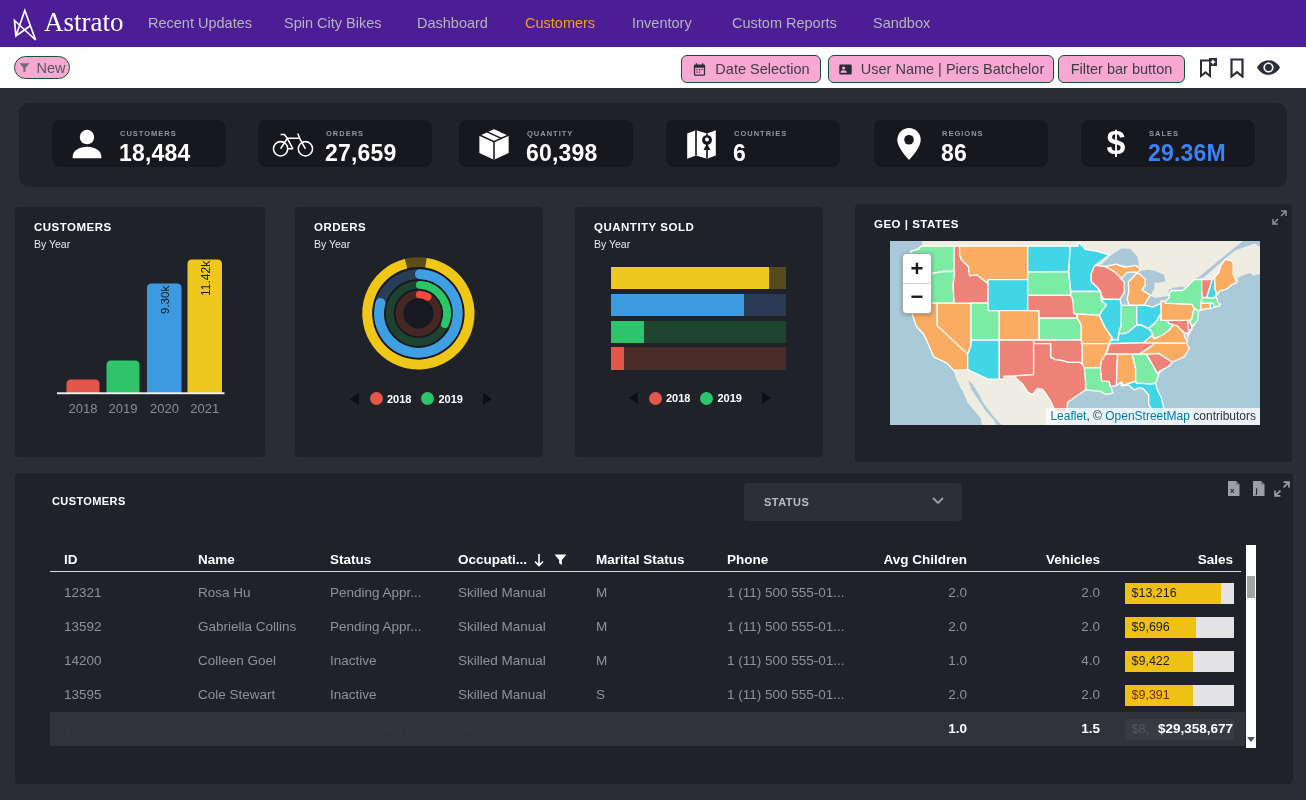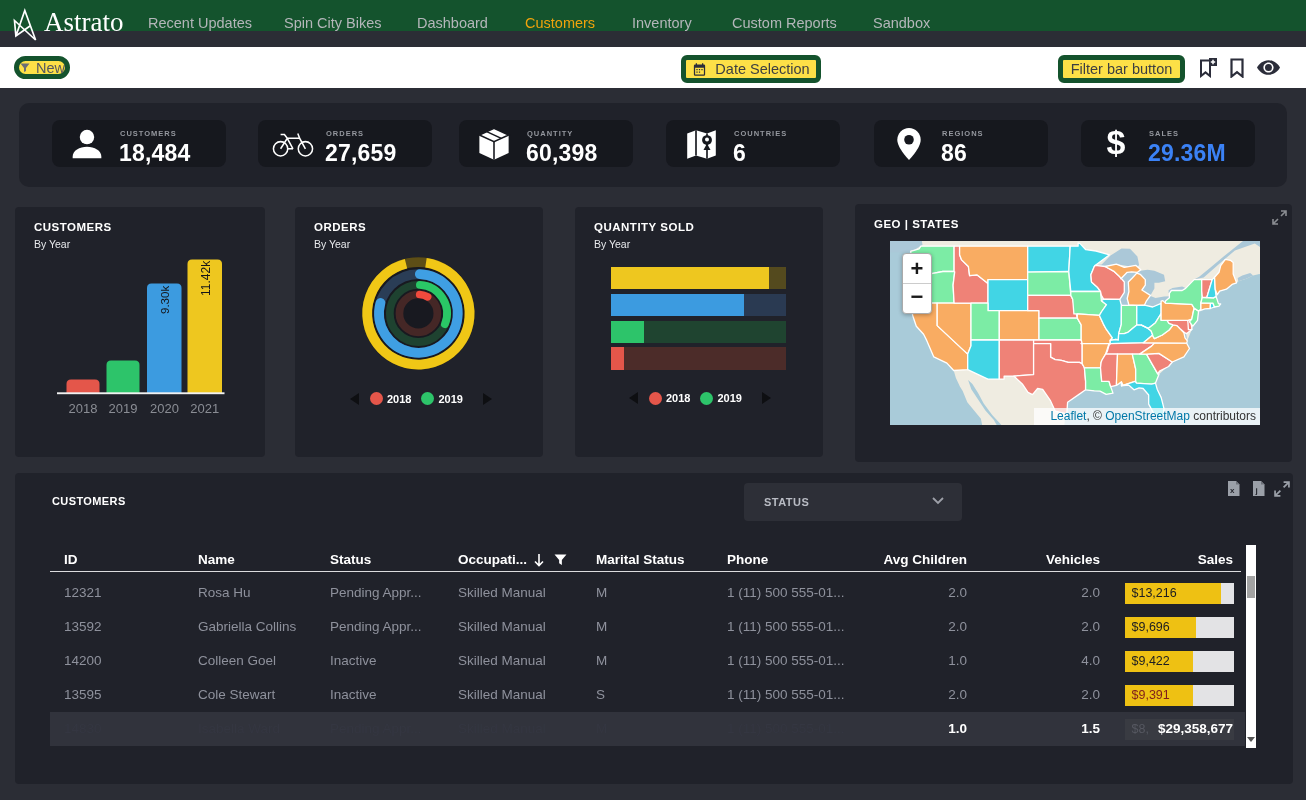--- a/index.html
+++ b/index.html
@@ -1,21 +1,21 @@
 <!DOCTYPE html>
 <html><head>
 <meta charset="utf-8">
 <style>
 * { margin:0; padding:0; box-sizing:border-box; }
 html,body { width:1306px; height:800px; overflow:hidden; background:#2b2d35; font-family:"Liberation Sans",sans-serif; }
 .abs { position:absolute; }
-#nav { position:absolute; left:0; top:0; width:1306px; height:31px; background:#14532d; }
+#nav { position:absolute; left:0; top:0; width:1306px; height:47px; background:#4c1d95; }
 .navitem { position:absolute; top:15px; font-size:14.5px; color:#b4b6ba; white-space:nowrap; }
 #toolbar { position:absolute; left:0; top:47px; width:1306px; height:41px; background:#ffffff; }
-.tbtn { position:absolute; top:8px; height:28px; border:5px solid #14532d; border-radius:6px; background:#fde047; color:#3c3e42; font-size:14.5px; display:flex; align-items:center; justify-content:center; gap:8px; }
+.tbtn { position:absolute; top:8px; height:28px; border:1px solid #14532d; border-radius:6px; background:#f9a8d4; color:#3c3e42; font-size:14.5px; display:flex; align-items:center; justify-content:center; gap:8px; }
 #kpistrip { position:absolute; left:19px; top:103px; width:1268px; height:84px; background:#20222a; border-radius:10px; }
 .card { position:absolute; top:120px; width:174px; height:47px; background:#16181e; border-radius:8px; }
 .card .ic { position:absolute; left:14px; top:6px; width:42px; height:36px; display:flex; align-items:center; justify-content:center; }
 .card .lb { position:absolute; left:68px; top:9px; font-size:7.5px; font-weight:bold; letter-spacing:1px; color:#94979e; }
 .card .vl { position:absolute; left:67px; top:20px; font-size:23px; font-weight:bold; letter-spacing:0.2px; color:#ffffff; }
 .panel { position:absolute; background:#20222a; border-radius:4px; }
 .ptitle { position:absolute; left:19px; top:14px; font-size:11.5px; font-weight:bold; letter-spacing:0.5px; color:#ffffff; }
 .psub { position:absolute; left:19px; top:31px; font-size:10.5px; color:#e8e9ec; }
 .legend { position:absolute; display:flex; align-items:center; font-size:11px; font-weight:bold; color:#fff; }
 .dot { width:13px; height:13px; border-radius:50%; margin-right:4px; }
@@ -44,20 +44,24 @@
 </div>
 <div id="toolbar">
   <div class="tbtn" style="left:14px;top:9px;width:56px;height:23px;border-radius:12px;gap:5px;color:#55585e;">
     <svg width="13" height="13" viewBox="0 0 24 24" fill="#6b6e76">
         <path d="M3 4h18l-7 9v6l-4 2v-8L3 4z"></path>
       </svg>New</div>
   <div class="tbtn" style="left:681px;width:140px;align-items:center;">
     <svg width="15" height="15" viewBox="0 0 24 24" fill="#2b2d3a">
         <path d="M19 4h-1V2h-2v2H8V2H6v2H5a2 2 0 0 0-2 2v14a2 2 0 0 0 2 2h14a2 2 0 0 0 2-2V6a2 2 0 0 0-2-2zm0 16H5V9h14v11zM7 11h2v2H7zm4 0h2v2h-2zm4 0h2v2h-2zM7 15h2v2H7zm4 0h2v2h-2z"></path>
       </svg>Date Selection</div>
+  <div class="tbtn" style="left:828px;width:226px;">
+    <svg width="15" height="15" viewBox="0 0 24 24" fill="#2b2d3a">
+        <path d="M20 4H4a2 2 0 0 0-2 2v12a2 2 0 0 0 2 2h16a2 2 0 0 0 2-2V6a2 2 0 0 0-2-2zM9 7a2.5 2.5 0 1 1 0 5 2.5 2.5 0 0 1 0-5zm5 10H4v-1.2c0-1.7 3.3-2.6 5-2.6s5 .9 5 2.6V17zm2-2h4v-2h-4v2zm0-4h4V9h-4v2z"></path>
+      </svg>User Name | Piers Batchelor</div>
   <div class="tbtn" style="left:1058px;width:127px;">Filter bar button</div>
   <svg class="abs" style="left:1197px;top:10px" width="21" height="21" viewBox="0 0 21 21" fill="none" stroke="#2b2d3a" stroke-width="2">
       <path d="M4 3.5h9v15.5l-4.5-3.6L4 19z"></path>
       <rect x="12" y="1" width="8" height="8" fill="#2b2d3a" stroke="none"></rect>
       <path d="M16 2.8v4.4M13.8 5h4.4" stroke="#fff" stroke-width="1.5"></path>
     </svg>
   <svg class="abs" style="left:1229px;top:11px" width="16" height="20" viewBox="0 0 16 20" fill="none" stroke="#2b2d3a" stroke-width="2.2">
       <path d="M2.5 1.5h11v17l-5.5-4.4L2.5 18.5z"></path>
     </svg>
   <svg class="abs" style="left:1256px;top:12px" width="25" height="17" viewBox="0 0 25 17">
@@ -262,21 +266,21 @@
 <polygon points="320.5,62.1 322.9,62.1 324.5,66.0 320.2,67.5" fill="#41d5e5" stroke="#ffffff" stroke-width="1.3" stroke-linejoin="round"></polygon>
 <polygon points="312.3,56.4 323.4,56.8 326.1,55.4 328.5,62.9 330.7,62.9 329.0,65.2 324.5,66.0 322.9,62.1 320.5,62.1 310.9,61.8" fill="#7ceca5" stroke="#ffffff" stroke-width="1.3" stroke-linejoin="round"></polygon>
 <polygon points="311.7,38.6 322.2,38.6 316.8,56.5 312.3,56.4 311.7,49.7" fill="#ef8277" stroke="#ffffff" stroke-width="1.3" stroke-linejoin="round"></polygon>
 <polygon points="322.2,38.6 324.6,36.2 325.2,48.2 326.1,55.4 323.4,56.8 316.8,56.5" fill="#41d5e5" stroke="#ffffff" stroke-width="1.3" stroke-linejoin="round"></polygon>
 <polygon points="324.6,36.2 329.0,31.3 330.7,24.7 335.3,18.4 340.4,19.3 343.2,21.6 343.2,32.9 346.6,41.8 342.1,43.4 336.4,48.2 329.6,50.1 327.3,53.7 325.2,48.2" fill="#f9ac62" stroke="#ffffff" stroke-width="1.3" stroke-linejoin="round"></polygon>
 </svg>
     <div class="abs" style="left:12px;top:12px;width:30px;height:61px;background:#fff;border:1px solid #aaa;border-radius:4px;box-shadow:0 1px 4px rgba(0,0,0,0.3)">
       <div style="height:30px;border-bottom:1px solid #ccc;text-align:center;font-size:22px;font-weight:bold;color:#1a1a1a;line-height:29px;">+</div>
       <div style="height:29px;text-align:center;font-size:22px;font-weight:bold;color:#1a1a1a;line-height:26px;">−</div>
     </div>
-    <div class="abs" style="right:0;bottom:0;height:17px;background:rgba(255,255,255,0.75);font-size:12px;color:#333;padding:1px 4px 0 16px;white-space:nowrap"><span style="color:#0078a8">Leaflet</span>, © <span style="color:#0078a8">OpenStreetMap</span> contributors</div>
+    <div class="abs" style="right:0;bottom:0;height:17px;background:rgba(255,255,255,0.75);font-size:12px;color:#333;padding:1px 4px 0 4px;white-space:nowrap"><span style="color:#0078a8">Leaflet</span>, © <span style="color:#0078a8">OpenStreetMap</span> contributors</div>
   </div>
 </div>
 
 <div id="table-panel">
   <div class="abs" style="left:37px;top:22px;font-size:11px;font-weight:bold;letter-spacing:0.4px;color:#fff">CUSTOMERS</div>
   <div class="dd" style="left:729px;top:10px;width:218px">
       <span>STATUS</span>
     <svg class="abs" style="right:18px;top:14px" width="12" height="8" viewBox="0 0 12 8" fill="none" stroke="#9da0a8" stroke-width="1.8">
         <path d="M1 1l5 5 5-5"></path>
       </svg>

